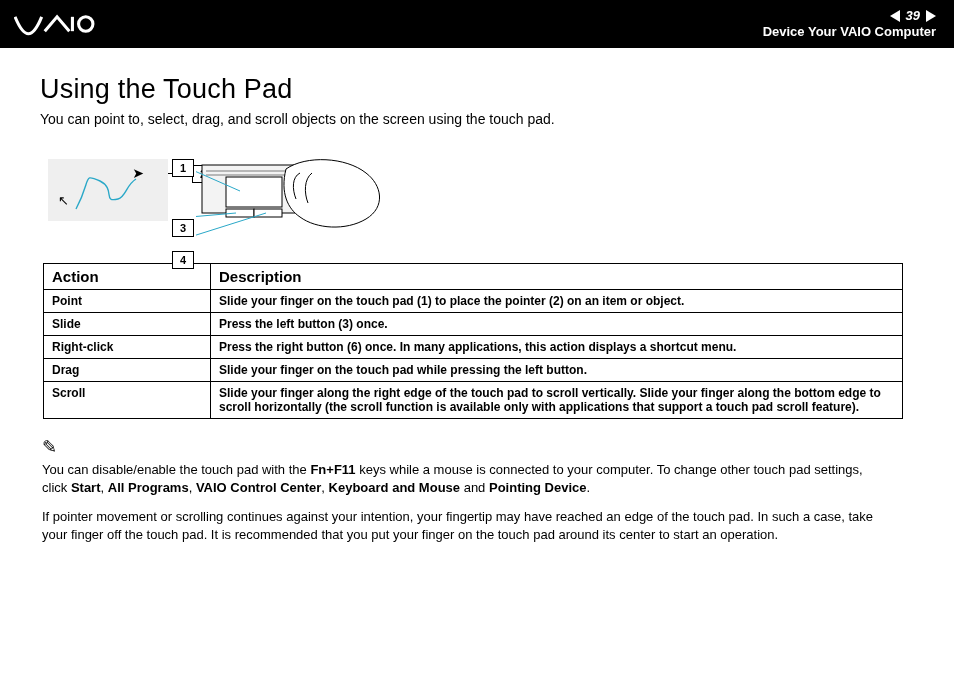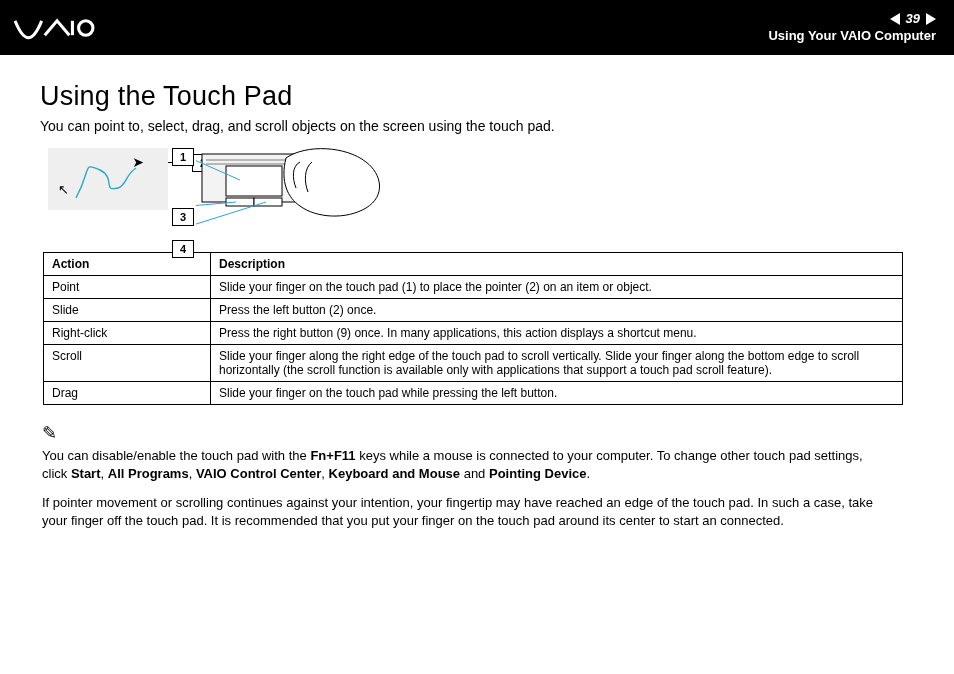--- a/index.html
+++ b/index.html
@@ -21,21 +21,21 @@
     width: var(--page-w);
     height: 674px;
     margin: 0 auto;
     position: relative;
     box-sizing: border-box;
   }
 
   
   .band {
     position: relative;
-    height: 55px;
+    height: 48px;
     background: var(--band);
     color: var(--band-text);
     display: flex;
     align-items: center;
     justify-content: space-between;
     padding: 0 18px 0 14px;
   }
   .logo {
     width: 82px;
     height: 28px;
@@ -72,21 +72,21 @@
     padding: 26px 48px 16px 40px;
   }
   h1 {
     font-weight: 400;
     font-size: 27px;
     margin: 0 0 6px 0;
     letter-spacing: .2px;
   }
   p.intro {
     font-size: 14px;
-    margin: 4px 0 14px 0;
+    margin: 4px 0 32px 0;
   }
 
   
   .diagram-row {
     display: flex;
     align-items: flex-start;
     gap: 28px;
     margin: 4px 0 14px 8px;
   }
   .diag-box-a {
@@ -156,24 +156,25 @@
     width: 860px;
     border-collapse: collapse;
     margin: 0 auto 16px auto;
     font-size: 12px;
   }
   table.actions th, table.actions td {
     border: 1px solid var(--rule);
     padding: 4px 8px;
     text-align: left;
     vertical-align: top;
+    font-weight: bold;
   }
   table.actions th {
     font-weight: bold;
-    font-size: 12px;
+    font-size: 15px;
   }
   .col-action { width: 150px; }
 
   
   .note-block {
     width: 862px;
     margin: 0 auto;
     font-size: 13px;
     line-height: 1.35;
   }
@@ -200,21 +201,21 @@
         <circle cx="140" cy="20" r="14" fill="none" stroke="#fff" stroke-width="6"></circle>
       </svg>
     </div>
 
     <div class="band-right">
       <div class="nav-line">
         <span class="tri left"></span>
         <span class="page-num">39</span>
         <span class="tri right"></span>
       </div>
-      <div class="section-label">Using Your VAIO Computer</div>
+      <div class="section-label">Device Your VAIO Computer</div>
     </div>
   </div>
 
   <div class="content">
 
     <h1>Using the Touch Pad</h1>
     <p class="intro">You can point to, select, drag, and scroll objects on the screen using the touch pad.</p>
 
     <div class="diagram-row">
 
@@ -276,42 +277,42 @@
           <th>Description</th>
         </tr>
       </thead>
       <tbody>
         <tr>
           <td>Point</td>
           <td>Slide your finger on the touch pad (1) to place the pointer (2) on an item or object.</td>
         </tr>
         <tr>
           <td>Slide</td>
-          <td>Press the left button (2) once.</td>
+          <td>Press the left button (3) once.</td>
         </tr>
         <tr>
           <td>Right-click</td>
-          <td>Press the right button (9) once. In many applications, this action displays a shortcut menu.</td>
+          <td>Press the right button (6) once. In many applications, this action displays a shortcut menu.</td>
+        </tr>
+        <tr>
+          <td>Drag</td>
+          <td>Slide your finger on the touch pad while pressing the left button.</td>
         </tr>
         <tr>
           <td>Scroll</td>
           <td>Slide your finger along the right edge of the touch pad to scroll vertically. Slide your finger along the bottom edge to scroll horizontally (the scroll function is available only with applications that support a touch pad scroll feature).</td>
-        </tr>
-        <tr>
-          <td>Drag</td>
-          <td>Slide your finger on the touch pad while pressing the left button.</td>
         </tr>
       </tbody>
     </table>
 
     <div class="note-block">
       <span class="note-icon">✎</span>
 
       <p>
         <span>You can disable/enable the touch pad with the </span><strong>Fn+F11</strong><span> keys while a mouse is connected to your computer. To change other touch pad settings, click </span><strong>Start</strong><span>, </span><strong>All Programs</strong><span>, </span><strong>VAIO Control Center</strong><span>, </span><strong>Keyboard and Mouse</strong><span> and </span><strong>Pointing Device</strong><span>.</span>
       </p>
 
 
-      <p>If pointer movement or scrolling continues against your intention, your fingertip may have reached an edge of the touch pad. In such a case, take your finger off the touch pad. It is recommended that you put your finger on the touch pad around its center to start an connected.</p>
+      <p>If pointer movement or scrolling continues against your intention, your fingertip may have reached an edge of the touch pad. In such a case, take your finger off the touch pad. It is recommended that you put your finger on the touch pad around its center to start an operation.</p>
     </div>
 
   </div>
 </div>
 
 </body></html>

